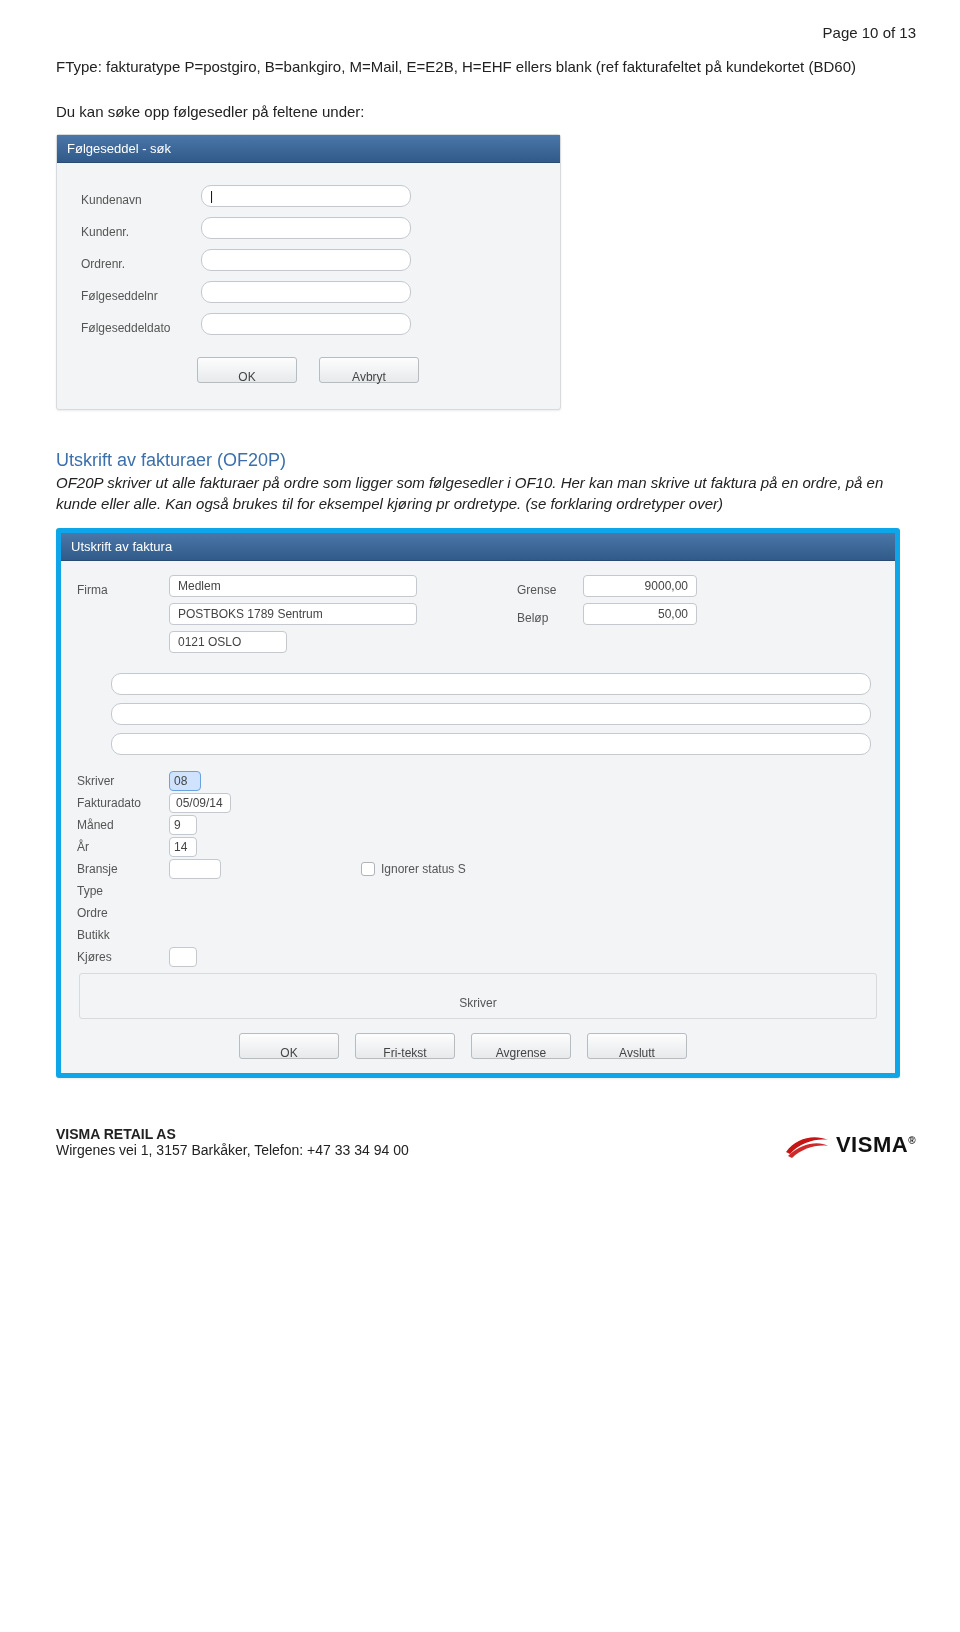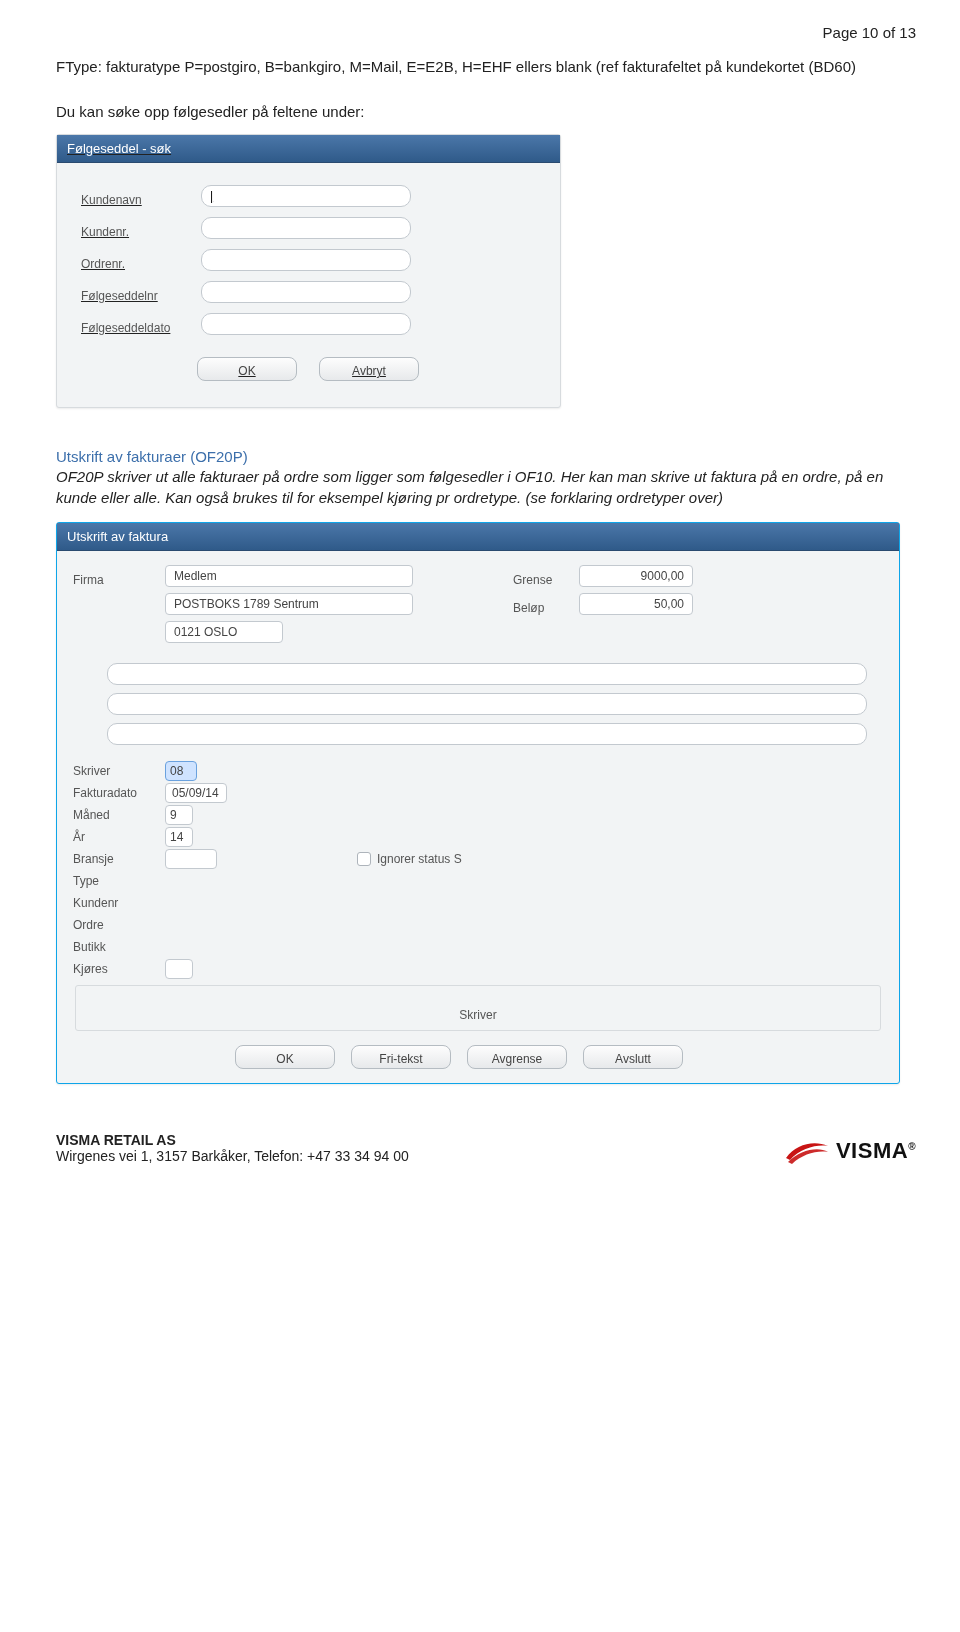--- a/index.html
+++ b/index.html
@@ -20,21 +20,20 @@
   .intro-text { font-size: 15px; line-height: 1.35; margin-bottom: 26px; }
   .sub-text { font-size: 15px; margin-bottom: 14px; }
 
   .panel1 {
     width: 505px;
     background: #f2f4f5;
     border: 1px solid #d7dbde;
     border-radius: 3px;
     box-shadow: 0 1px 2px rgba(0,0,0,0.08);
     margin-bottom: 40px;
-    text-decoration: underline;
   }
   .panel-header {
     background: linear-gradient(#4b77a9, #2f5a89);
     color: #fff;
     font-size: 13px;
     padding: 6px 10px;
     border-bottom: 1px solid #2a4a6f;
   }
   .panel-body {
     padding: 22px 24px 26px 24px;
@@ -51,44 +50,44 @@
     padding: 2px 8px;
     font-size: 12px;
     flex: 0 0 auto;
   }
   .panel1 .inp { width: 210px; }
   .btn-row { display: flex; gap: 22px; justify-content: flex-start; margin-top: 22px; margin-left: 116px; }
   .btn {
     height: 24px;
     min-width: 100px;
     border: 1px solid #b5bcc2;
-    border-radius: 8px;
+    border-radius: 3px;
     background: linear-gradient(#fdfdfd, #e7e9eb);
     font-size: 12px;
     color: #444;
-    padding: 6px 14px;
+    padding: 12px 14px;
     cursor: pointer;
   }
 
   .section-title {
     color: #3c6fab;
-    font-size: 15px;
+    font-size: 18px;
     margin-bottom: 2px;
   }
   .section-text {
     font-size: 15px;
     line-height: 1.35;
     margin-bottom: 14px;
     font-style: italic;
   }
 
   .panel2 {
     width: 844px;
     background: #f2f4f5;
-    border: 1px solid #0ea5e9;
+    border: 5px solid #0ea5e9;
     border-radius: 3px;
     box-shadow: 0 1px 2px rgba(0,0,0,0.08);
     margin-bottom: 48px;
   }
   .panel2 .panel-header {
     background: linear-gradient(#4b77a9, #2f5a89);
   }
   .panel2 .panel-body { padding: 14px 16px 12px 16px; }
   .panel2 .two-col { display: flex; }
   .col-left { width: 440px; }
@@ -244,24 +243,20 @@
       <span class="chk-wrap">
         <span class="chk"></span>
         <span>Ignorer status S</span>
       </span>
     </div>
     <div class="dense-row">
       <span class="lbl2">Type</span>
       <input class="small-inp" style="width: 52px; visibility: hidden;">
     </div>
     <div class="dense-row">
-      <span class="lbl2">Kundenr</span>
-      <input class="small-inp" style="width: 52px; visibility: hidden;">
-    </div>
-    <div class="dense-row">
       <span class="lbl2">Ordre</span>
       <input class="small-inp" style="width: 52px; visibility: hidden;">
     </div>
     <div class="dense-row">
       <span class="lbl2">Butikk</span>
       <input class="small-inp" style="width: 52px; visibility: hidden;">
     </div>
     <div class="dense-row">
       <span class="lbl2">Kjøres</span>
       <input class="micro-inp" value="" style="">

